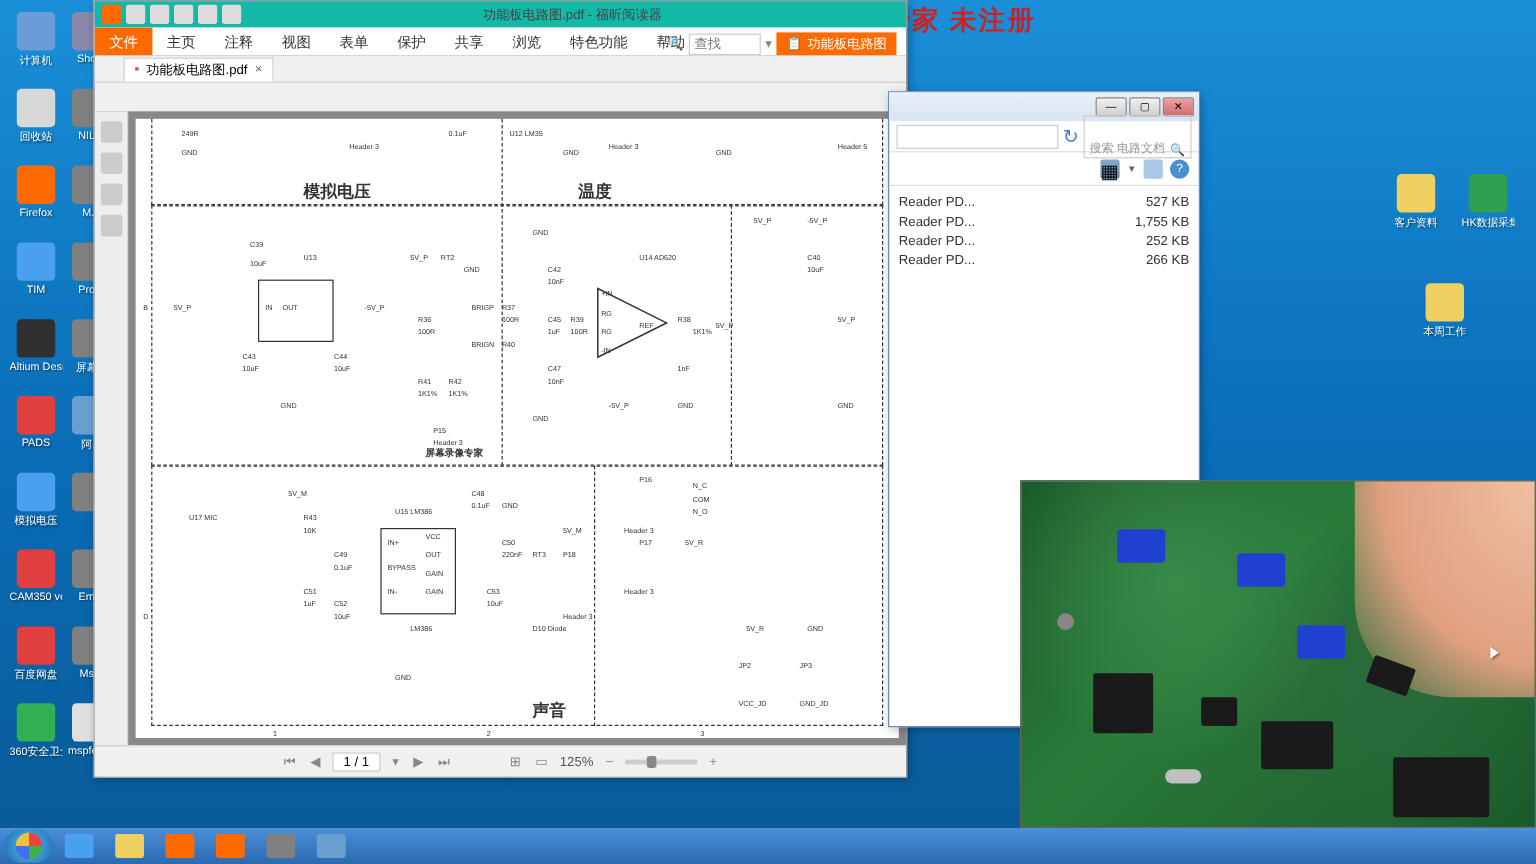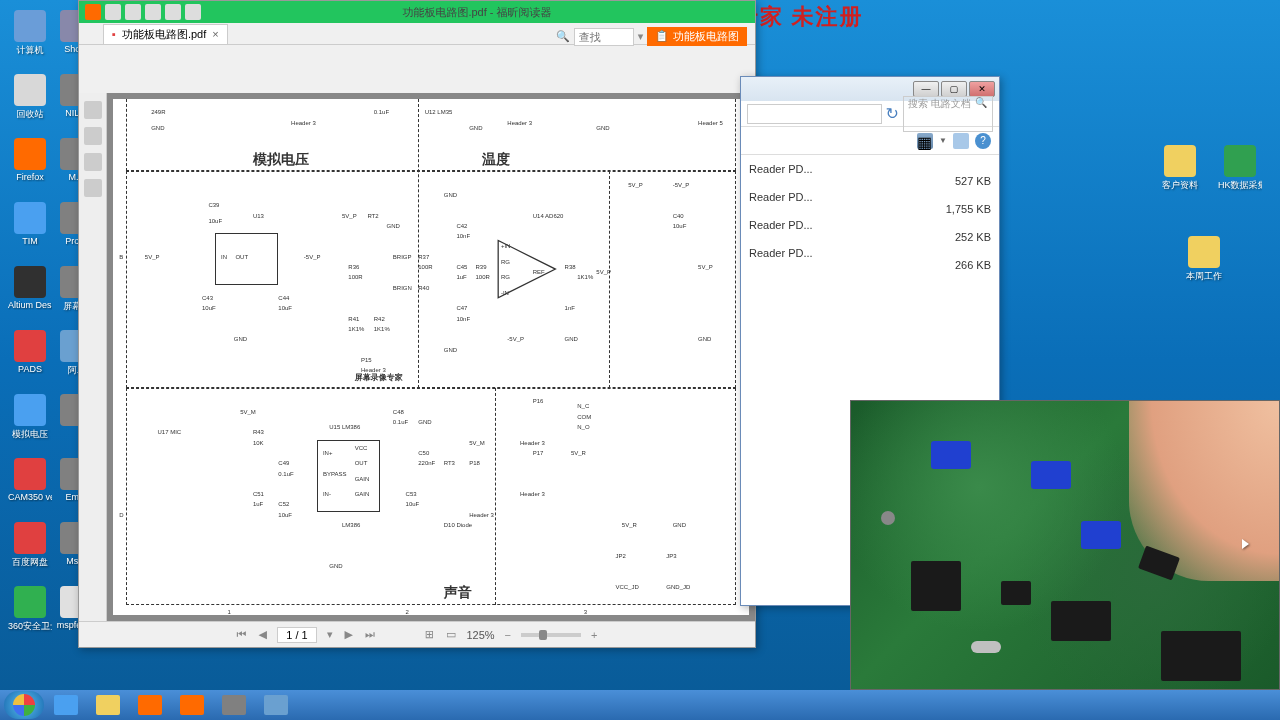--- a/index.html
+++ b/index.html
@@ -6,21 +6,21 @@
 body { width: 1280px; height: 720px; background: linear-gradient(180deg, #1a8fd8 0%, #0a6eb8 50%, #095a96 100%); position: relative; overflow: hidden; }
 
 .desktop-icons { position: absolute; top: 10px; left: 10px; }
 .desktop-icons.col2 { left: 56px; }
 .desktop-icons.right { left: auto; right: 20px; top: 145px; }
 .desktop-icon { width: 40px; height: 56px; display: flex; flex-direction: column; align-items: center; margin-bottom: 8px; cursor: pointer; }
 .desktop-icon .icon-box { width: 32px; height: 32px; border-radius: 4px; display: flex; align-items: center; justify-content: center; font-size: 16px; }
 .desktop-icon .icon-label { color: white; font-size: 9px; text-align: center; margin-top: 2px; text-shadow: 1px 1px 2px rgba(0,0,0,0.6); white-space: nowrap; overflow: hidden; width: 44px; }
 
 .pdf-window { position: absolute; left: 78px; top: 0; width: 678px; height: 648px; background: #f0f0f0; border: 1px solid #999; box-shadow: 2px 2px 8px rgba(0,0,0,0.3); }
-.pdf-quickbar { height: 22px; background: #22c55e; display: flex; align-items: center; gap: 4px; padding: 0 6px; }
+.pdf-quickbar { height: 22px; background: #14b8a6; display: flex; align-items: center; gap: 4px; padding: 0 6px; }
 .pdf-quickbar .qb-btn { width: 16px; height: 16px; background: #ddd; border-radius: 2px; }
 .pdf-ribbon-tabs { height: 24px; background: #fff; display: flex; align-items: stretch; font-size: 12px; border-bottom: 1px solid #ccc; }
 .ribbon-tab { padding: 4px 12px; color: #333; cursor: pointer; }
 .ribbon-tab.active { background: #ff6a00; color: white; }
 .pdf-tabbar { height: 22px; background: #f0f0f0; display: flex; align-items: center; padding-left: 24px; font-size: 11px; border-bottom: 1px solid #ccc; }
 .pdf-tab { background: #fff; border: 1px solid #ccc; border-bottom: none; padding: 2px 8px; display: flex; align-items: center; gap: 6px; }
 .pdf-tab .close-x { cursor: pointer; color: #666; }
 .pdf-searchbar { position: absolute; right: 8px; top: 26px; display: flex; align-items: center; gap: 4px; font-size: 11px; }
 .pdf-searchbar input { width: 60px; height: 18px; border: 1px solid #ccc; font-size: 11px; padding: 0 4px; }
 .orange-box { background: #ff6a00; color: white; padding: 2px 8px; display: flex; align-items: center; gap: 4px; font-size: 11px; }
@@ -36,27 +36,27 @@
 .pdf-statusbar { position: absolute; bottom: 0; left: 0; right: 0; height: 26px; background: #f0f0f0; border-top: 1px solid #ccc; display: flex; align-items: center; justify-content: center; gap: 8px; font-size: 11px; color: #555; }
 .pdf-statusbar input { width: 40px; height: 16px; text-align: center; border: 1px solid #ccc; font-size: 11px; }
 .pdf-statusbar .nav-btn { color: #888; cursor: pointer; padding: 0 2px; }
 
 .explorer-window { position: absolute; left: 740px; top: 76px; width: 260px; height: 530px; background: #fff; border: 1px solid #6a8bb8; box-shadow: 2px 2px 8px rgba(0,0,0,0.3); }
 .explorer-titlebar { height: 24px; background: linear-gradient(#e8f0f8, #d8e4f0); display: flex; justify-content: flex-end; align-items: center; gap: 2px; padding-right: 4px; }
 .explorer-titlebar .win-btn { width: 26px; height: 16px; background: linear-gradient(#f0f0f0,#d0d0d0); border: 1px solid #888; border-radius: 2px; font-size: 9px; display:flex; align-items:center; justify-content:center; cursor:pointer; }
 .explorer-titlebar .win-btn.close { background: linear-gradient(#f0a0a0,#d07070); }
 .explorer-addr { height: 26px; display: flex; align-items: center; padding: 0 6px; gap: 4px; border-bottom: 1px solid #ddd; }
 .explorer-addr .addr-field { flex: 1; height: 20px; border: 1px solid #ccc; background: white; }
-.explorer-addr .search-field { width: 90px; height: 36px; border: 1px solid #ccc; font-size: 10px; color: #999; padding: 0 4px; display: flex; align-items: flex-start; }
+.explorer-addr .search-field { width: 90px; height: 36px; border: 1px solid #ccc; font-size: 10px; color: #999; padding: 0 4px; display: flex; align-items: flex-end; }
 .explorer-toolbar { height: 28px; border-bottom: 1px solid #ddd; display: flex; justify-content: flex-end; align-items: center; gap: 6px; padding: 0 8px; }
 .explorer-toolbar .tb-icon { width: 16px; height: 16px; }
 .explorer-body { padding: 6px 8px; font-size: 11px; }
 .explorer-header-row { display: flex; color: #555; border-bottom: 1px solid #eee; padding-bottom: 2px; margin-bottom: 4px; }
 .explorer-header-row .col-size { margin-left: auto; }
-.file-row { display: flex; padding: 2px 0; color: #333; cursor: pointer; flex-direction: column; }
+.file-row { display: flex; padding: 2px 0; color: #333; cursor: pointer; }
 .file-row .col-name { width: 110px; overflow: hidden; white-space: nowrap; }
 .file-row .col-size { margin-left: auto; text-align: right; }
 
 .watermark { position: absolute; top: 2px; left: 640px; font-family: KaiTi, serif; font-size: 22px; color: #d02020; font-weight: bold; letter-spacing: 2px; }
 
 .pcb-inset { position: absolute; right: 0; bottom: 30px; width: 430px; height: 290px; background: linear-gradient(135deg, #1a5a2a 0%, #2a7a3a 40%, #1a5a2a 100%); border: 1px solid #666; overflow: hidden; }
 .pcb-inset::before { content: ""; position: absolute; inset: 0; background: radial-gradient(circle at 30% 30%, #3a8a4a 0%, transparent 40%), radial-gradient(circle at 70% 60%, #2a6a3a 0%, transparent 40%); }
 .pcb-chip { position: absolute; background: #1a1a1a; border-radius: 2px; }
 .pcb-blue { position: absolute; background: #2040d0; border-radius: 3px; }
 .pcb-finger { position: absolute; right: 0; top: 0; width: 150px; height: 180px; background: radial-gradient(ellipse at 100% 0%, #f0c0a0 0%, #e0a080 60%, transparent 100%); border-radius: 0 0 0 80px; }
@@ -179,20 +179,32 @@
 <div class="pdf-window">
   <div class="pdf-quickbar">
     <div class="qb-btn" style="background:#ff6a00"></div>
     <div class="qb-btn"></div>
     <div class="qb-btn"></div>
     <div class="qb-btn"></div>
     <div class="qb-btn"></div>
     <div class="qb-btn"></div>
     <span class="title-text" style="flex:1; text-align:center; font-size:11px; color:#444">功能板电路图.pdf - 福昕阅读器</span>
   </div>
+  <div class="pdf-ribbon-tabs" id="ribbon">
+      <div class="ribbon-tab active">文件</div>
+      <div class="ribbon-tab">主页</div>
+      <div class="ribbon-tab">注释</div>
+      <div class="ribbon-tab">视图</div>
+      <div class="ribbon-tab">表单</div>
+      <div class="ribbon-tab">保护</div>
+      <div class="ribbon-tab">共享</div>
+      <div class="ribbon-tab">浏览</div>
+      <div class="ribbon-tab">特色功能</div>
+      <div class="ribbon-tab">帮助</div>
+    </div>
   <div class="pdf-searchbar">
     <span>🔍</span>
     <input placeholder="查找" style="">
     <span style="color:#888">▾</span>
     <span class="orange-box">
       <span>📋</span>
       <span>功能板电路图</span>
     </span>
   </div>
   <div class="pdf-tabbar">

